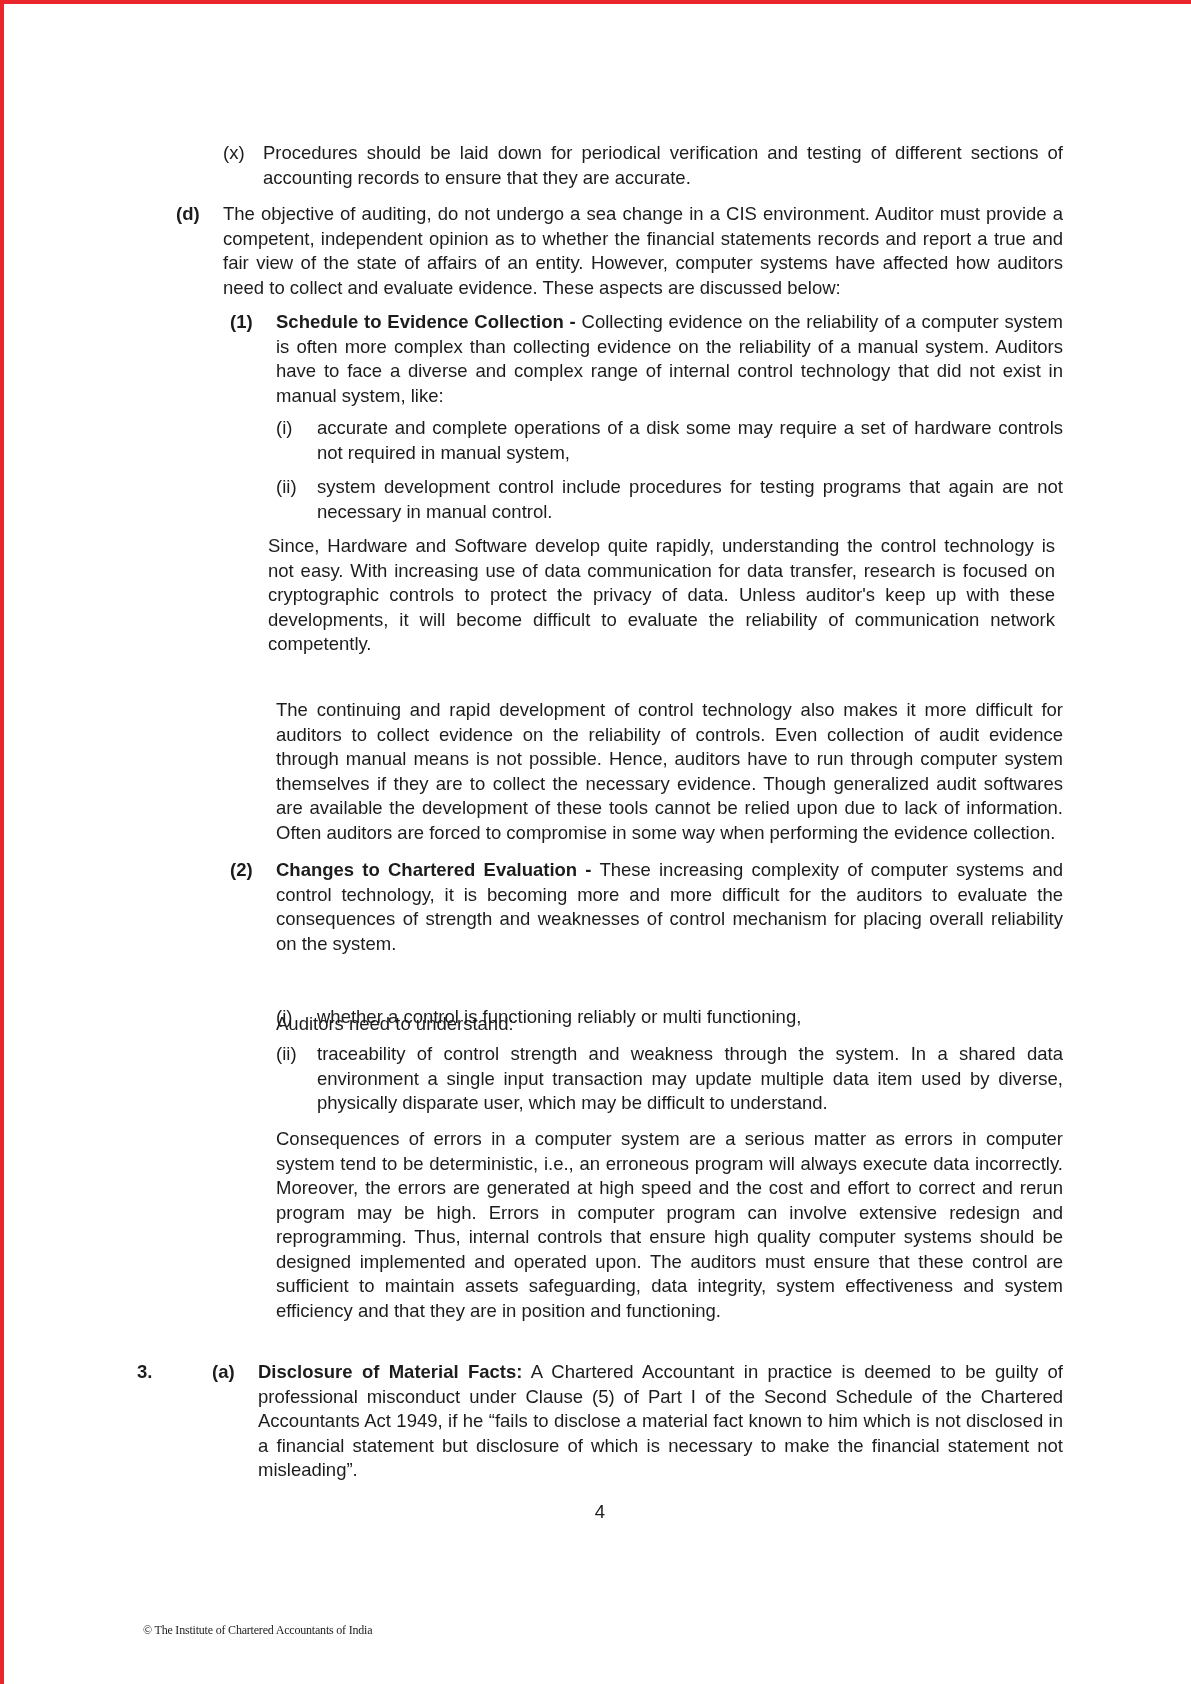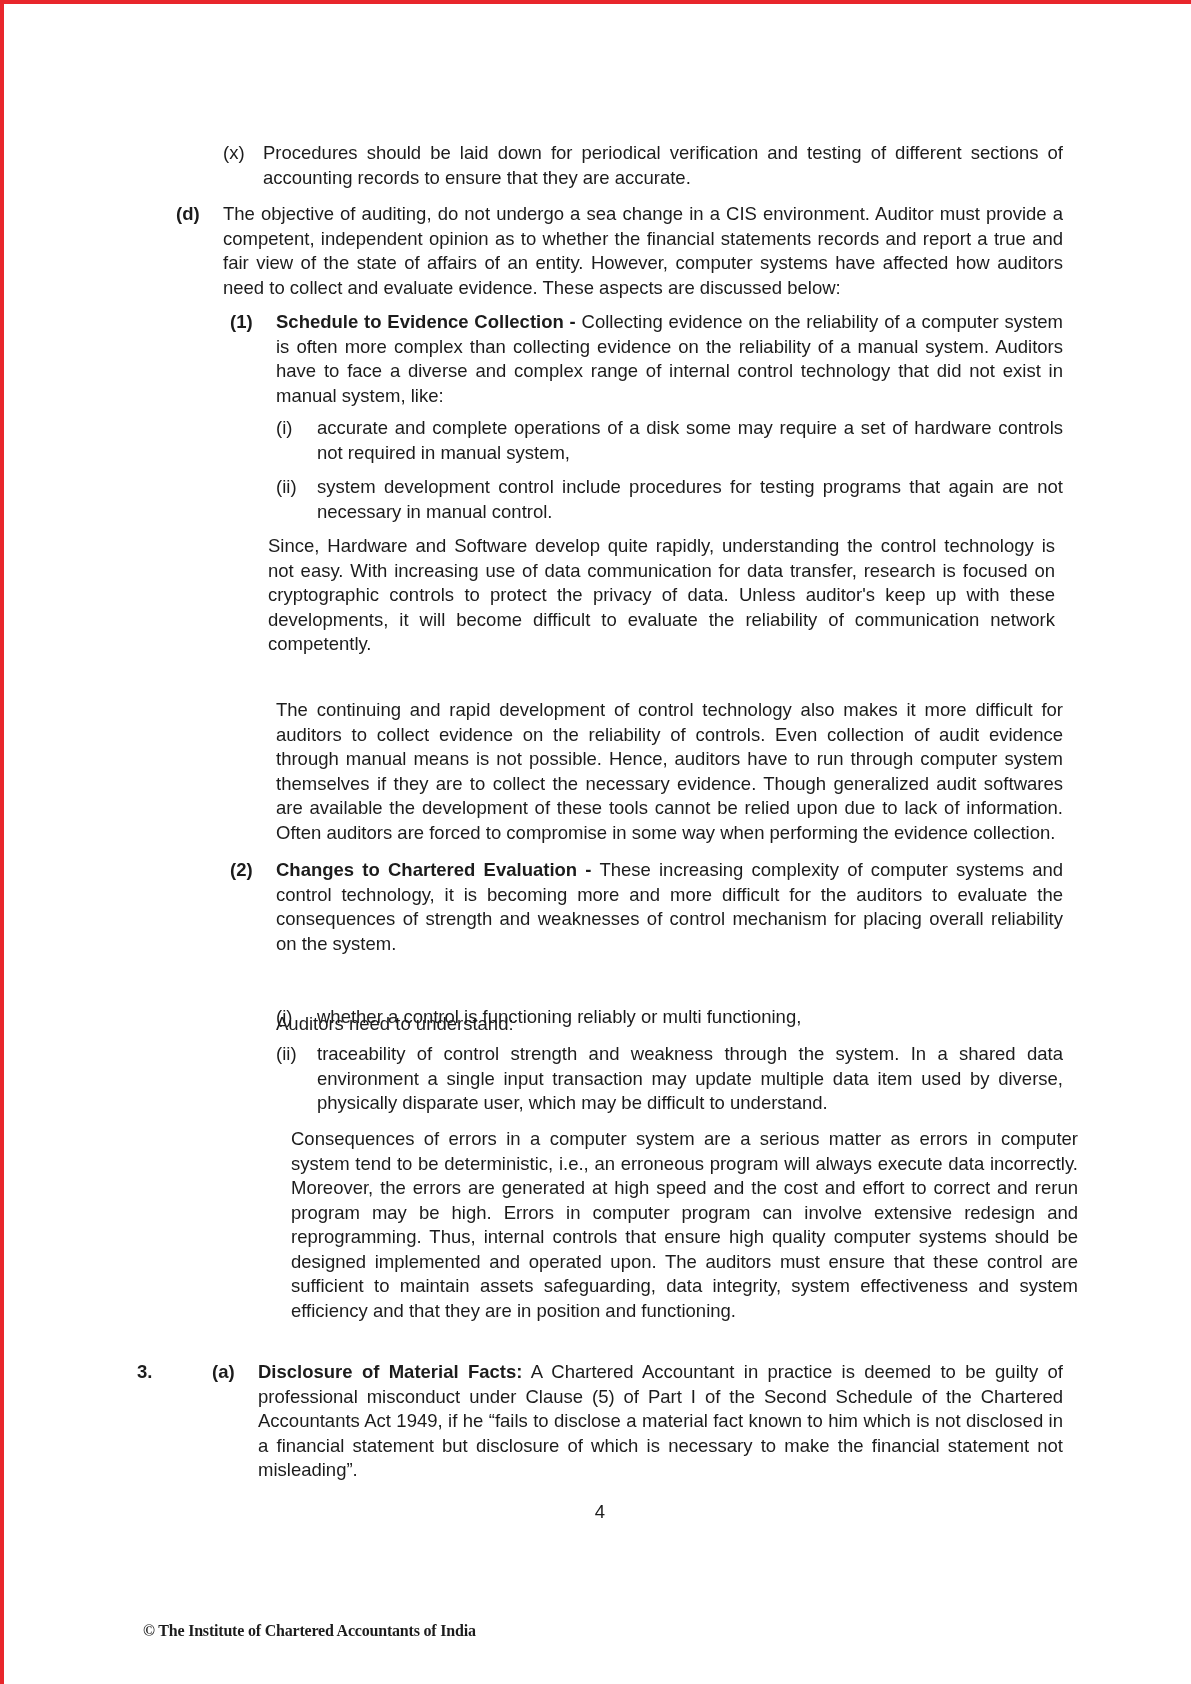--- a/index.html
+++ b/index.html
@@ -22,32 +22,32 @@
   .b1{left:223px;top:202px;width:840px;}  .b1 .mk{left:-47px;}
   .b2{left:276px;top:310px;width:787px;}  .b2 .mk{left:-46px;}
   .b3{left:317px;top:416px;width:746px;}  .b3 .mk{left:-41px;}
   .b4{left:317px;top:475px;width:746px;}  .b4 .mk{left:-41px;}
   .b5{left:268px;top:534px;width:787px;}
   .b6{left:276px;top:698px;width:787px;}
   .b7{left:276px;top:858px;width:787px;}  .b7 .mk{left:-46px;}
   .b8{left:276px;top:1012px;width:787px;text-align:left;}
   .b9{left:317px;top:1005px;width:746px;} .b9 .mk{left:-41px;}
   .b10{left:317px;top:1042px;width:746px;}.b10 .mk{left:-41px;}
-  .b11{left:276px;top:1127px;width:787px;margin-left:15px;}
+  .b11{left:276px;top:1127px;width:787px;}
   .b12{left:258px;top:1360px;width:805px;}
   .b12 .mk1{position:absolute;left:-121px;top:0;}
   .b12 .mk2{position:absolute;left:-46px;top:0;}
   .page-number{
     position:absolute;left:137px;top:1500px;width:926px;
     text-align:center;font-size:18.5px;line-height:24.5px;
   }
   .footer{
     position:absolute;left:143px;top:1618px;
     font-family:"Liberation Serif","DejaVu Serif",serif;
-    font-weight:bold;font-size:16px;letter-spacing:-0.2px;line-height:25px;
+    font-weight:normal;font-size:12px;letter-spacing:-0.2px;line-height:25px;
     white-space:nowrap;
   }
 </style>
 </head>
 <body>
 
 <div class="edge-top"></div>
 <div class="edge-left"></div>
 
 <div class="blk b0">

